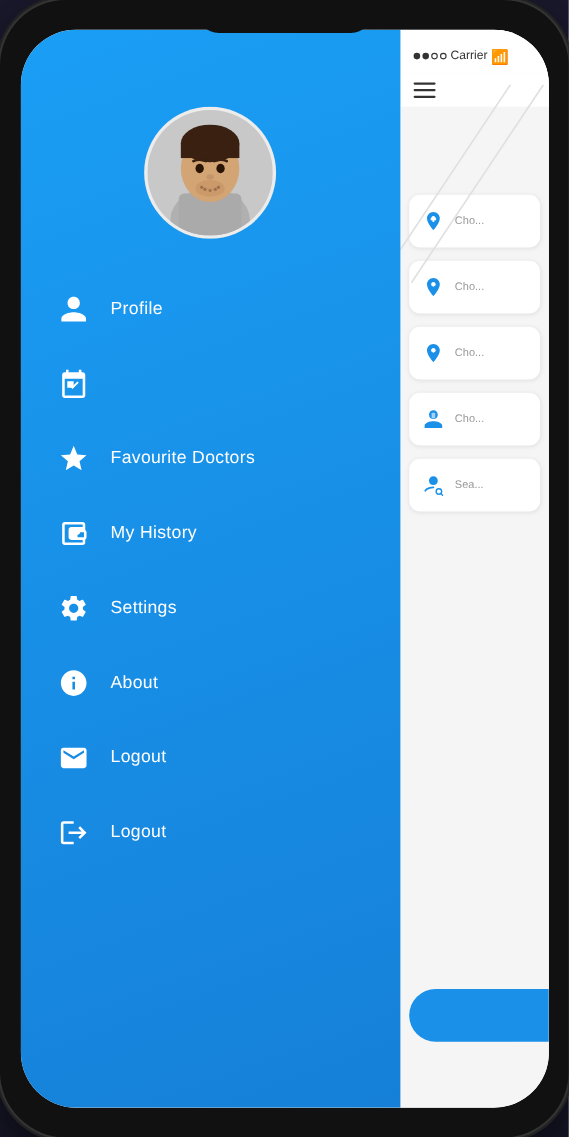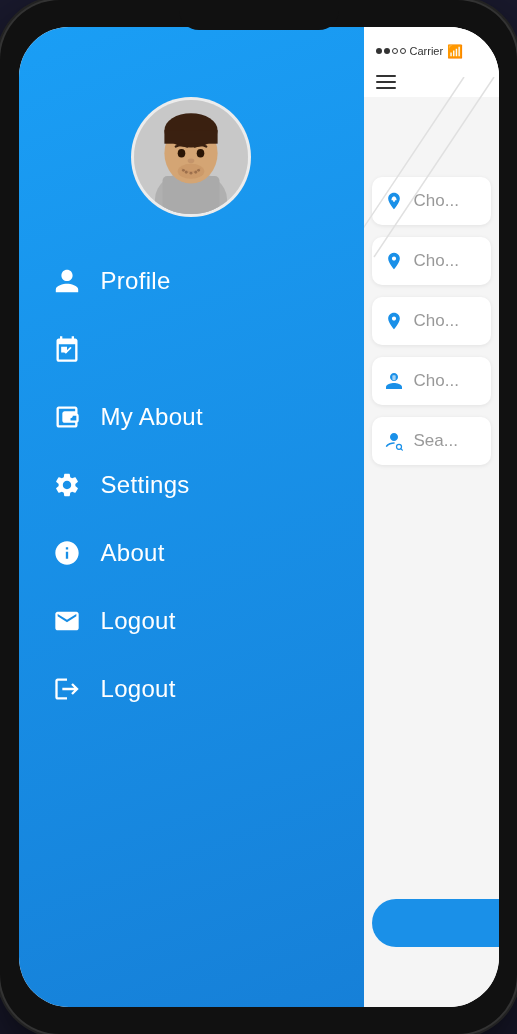--- a/index.html
+++ b/index.html
@@ -148,21 +148,21 @@
     }
 
     .menu-icon svg {
       width: 28px;
       height: 28px;
       fill: white;
     }
 
     .menu-label {
       color: white;
-      font-size: 24px;
+      font-size: 16px;
       font-weight: 500;
       letter-spacing: 0.3px;
       text-align: center;
     }
 
     
     .right-panel {
       flex: 1;
       background: #f5f5f5;
       height: 100%;
@@ -249,21 +249,21 @@
 
     .dropdown-row-icon {
       width: 24px;
       height: 24px;
       display: flex;
       align-items: center;
       justify-content: center;
     }
 
     .dropdown-row-text {
-      font-size: 17px;
+      font-size: 10px;
       color: #999;
     }
 
     
     .blue-button {
       position: absolute;
       bottom: 60px;
       left: 8px;
       right: 0;
       height: 48px;
@@ -343,28 +343,36 @@
 
           <li class="menu-item">
             <div class="menu-icon">
               <svg viewBox="0 0 24 24" xmlns="http://www.w3.org/2000/svg">
                 <path d="M19 3h-1V1h-2v2H8V1H6v2H5C3.9 3 3 3.9 3 5v16c0 1.1.9 2 2 2h14c1.1 0 2-.9 2-2V5c0-1.1-.9-2-2-2zm0 18H5V8h14v13zM7 10h5v5H7z"></path>
                 <path d="M9 13l2 2 4-4" stroke="white" stroke-width="1.5" fill="none" stroke-linecap="round"></path>
               </svg>
             </div>
           </li>
 
+          <li class="menu-item">
+            <div class="menu-icon">
+              <svg viewBox="0 0 24 24" xmlns="http://www.w3.org/2000/svg">
+                <path d="M12 17.27L18.18 21l-1.64-7.03L22 9.24l-7.19-.61L12 2 9.19 8.63 2 9.24l5.46 4.73L5.82 21z"></path>
+              </svg>
+            </div>
+            <span class="menu-label">Favourite Doctors</span>
+          </li>
 
           <li class="menu-item">
             <div class="menu-icon">
               <svg viewBox="0 0 24 24" xmlns="http://www.w3.org/2000/svg">
                 <path d="M21 7.28V5c0-1.1-.9-2-2-2H5C3.9 3 3 3.9 3 5v14c0 1.1.9 2 2 2h14c1.1 0 2-.9 2-2v-2.28A2 2 0 0 0 22 15v-4a2 2 0 0 0-1-1.72zM20 15h-5v-4h5v4zm-5-6c-1.1 0-2 .9-2 2s.9 2 2 2 2-.9 2-2-.9-2-2-2zM5 19V5h14v2H10c-1.1 0-2 .9-2 2v6c0 1.1.9 2 2 2h9v2H5z"></path>
               </svg>
             </div>
-            <span class="menu-label">My About</span>
+            <span class="menu-label">My History</span>
           </li>
 
           <li class="menu-item">
             <div class="menu-icon">
               <svg viewBox="0 0 24 24" xmlns="http://www.w3.org/2000/svg">
                 <path d="M19.14 12.94c.04-.3.06-.61.06-.94s-.02-.64-.07-.94l2.03-1.58c.18-.14.23-.41.12-.61l-1.92-3.32c-.12-.22-.37-.29-.59-.22l-2.39.96c-.5-.38-1.03-.7-1.62-.94l-.36-2.54c-.04-.24-.24-.41-.48-.41h-3.84c-.24 0-.43.17-.47.41l-.36 2.54c-.59.24-1.13.57-1.62.94l-2.39-.96c-.22-.08-.47 0-.59.22L2.74 8.87c-.12.21-.08.47.12.61l2.03 1.58c-.05.3-.09.63-.09.94s.02.64.07.94l-2.03 1.58c-.18.14-.23.41-.12.61l1.92 3.32c.12.22.37.29.59.22l2.39-.96c.5.38 1.03.7 1.62.94l.36 2.54c.05.24.24.41.48.41h3.84c.24 0 .44-.17.47-.41l.36-2.54c.59-.24 1.13-.56 1.62-.94l2.39.96c.22.08.47 0 .59-.22l1.92-3.32c.12-.22.07-.47-.12-.61l-2.01-1.58zM12 15.6c-1.98 0-3.6-1.62-3.6-3.6s1.62-3.6 3.6-3.6 3.6 1.62 3.6 3.6-1.62 3.6-3.6 3.6z"></path>
               </svg>
             </div>
             <span class="menu-label">Settings</span>
           </li>

